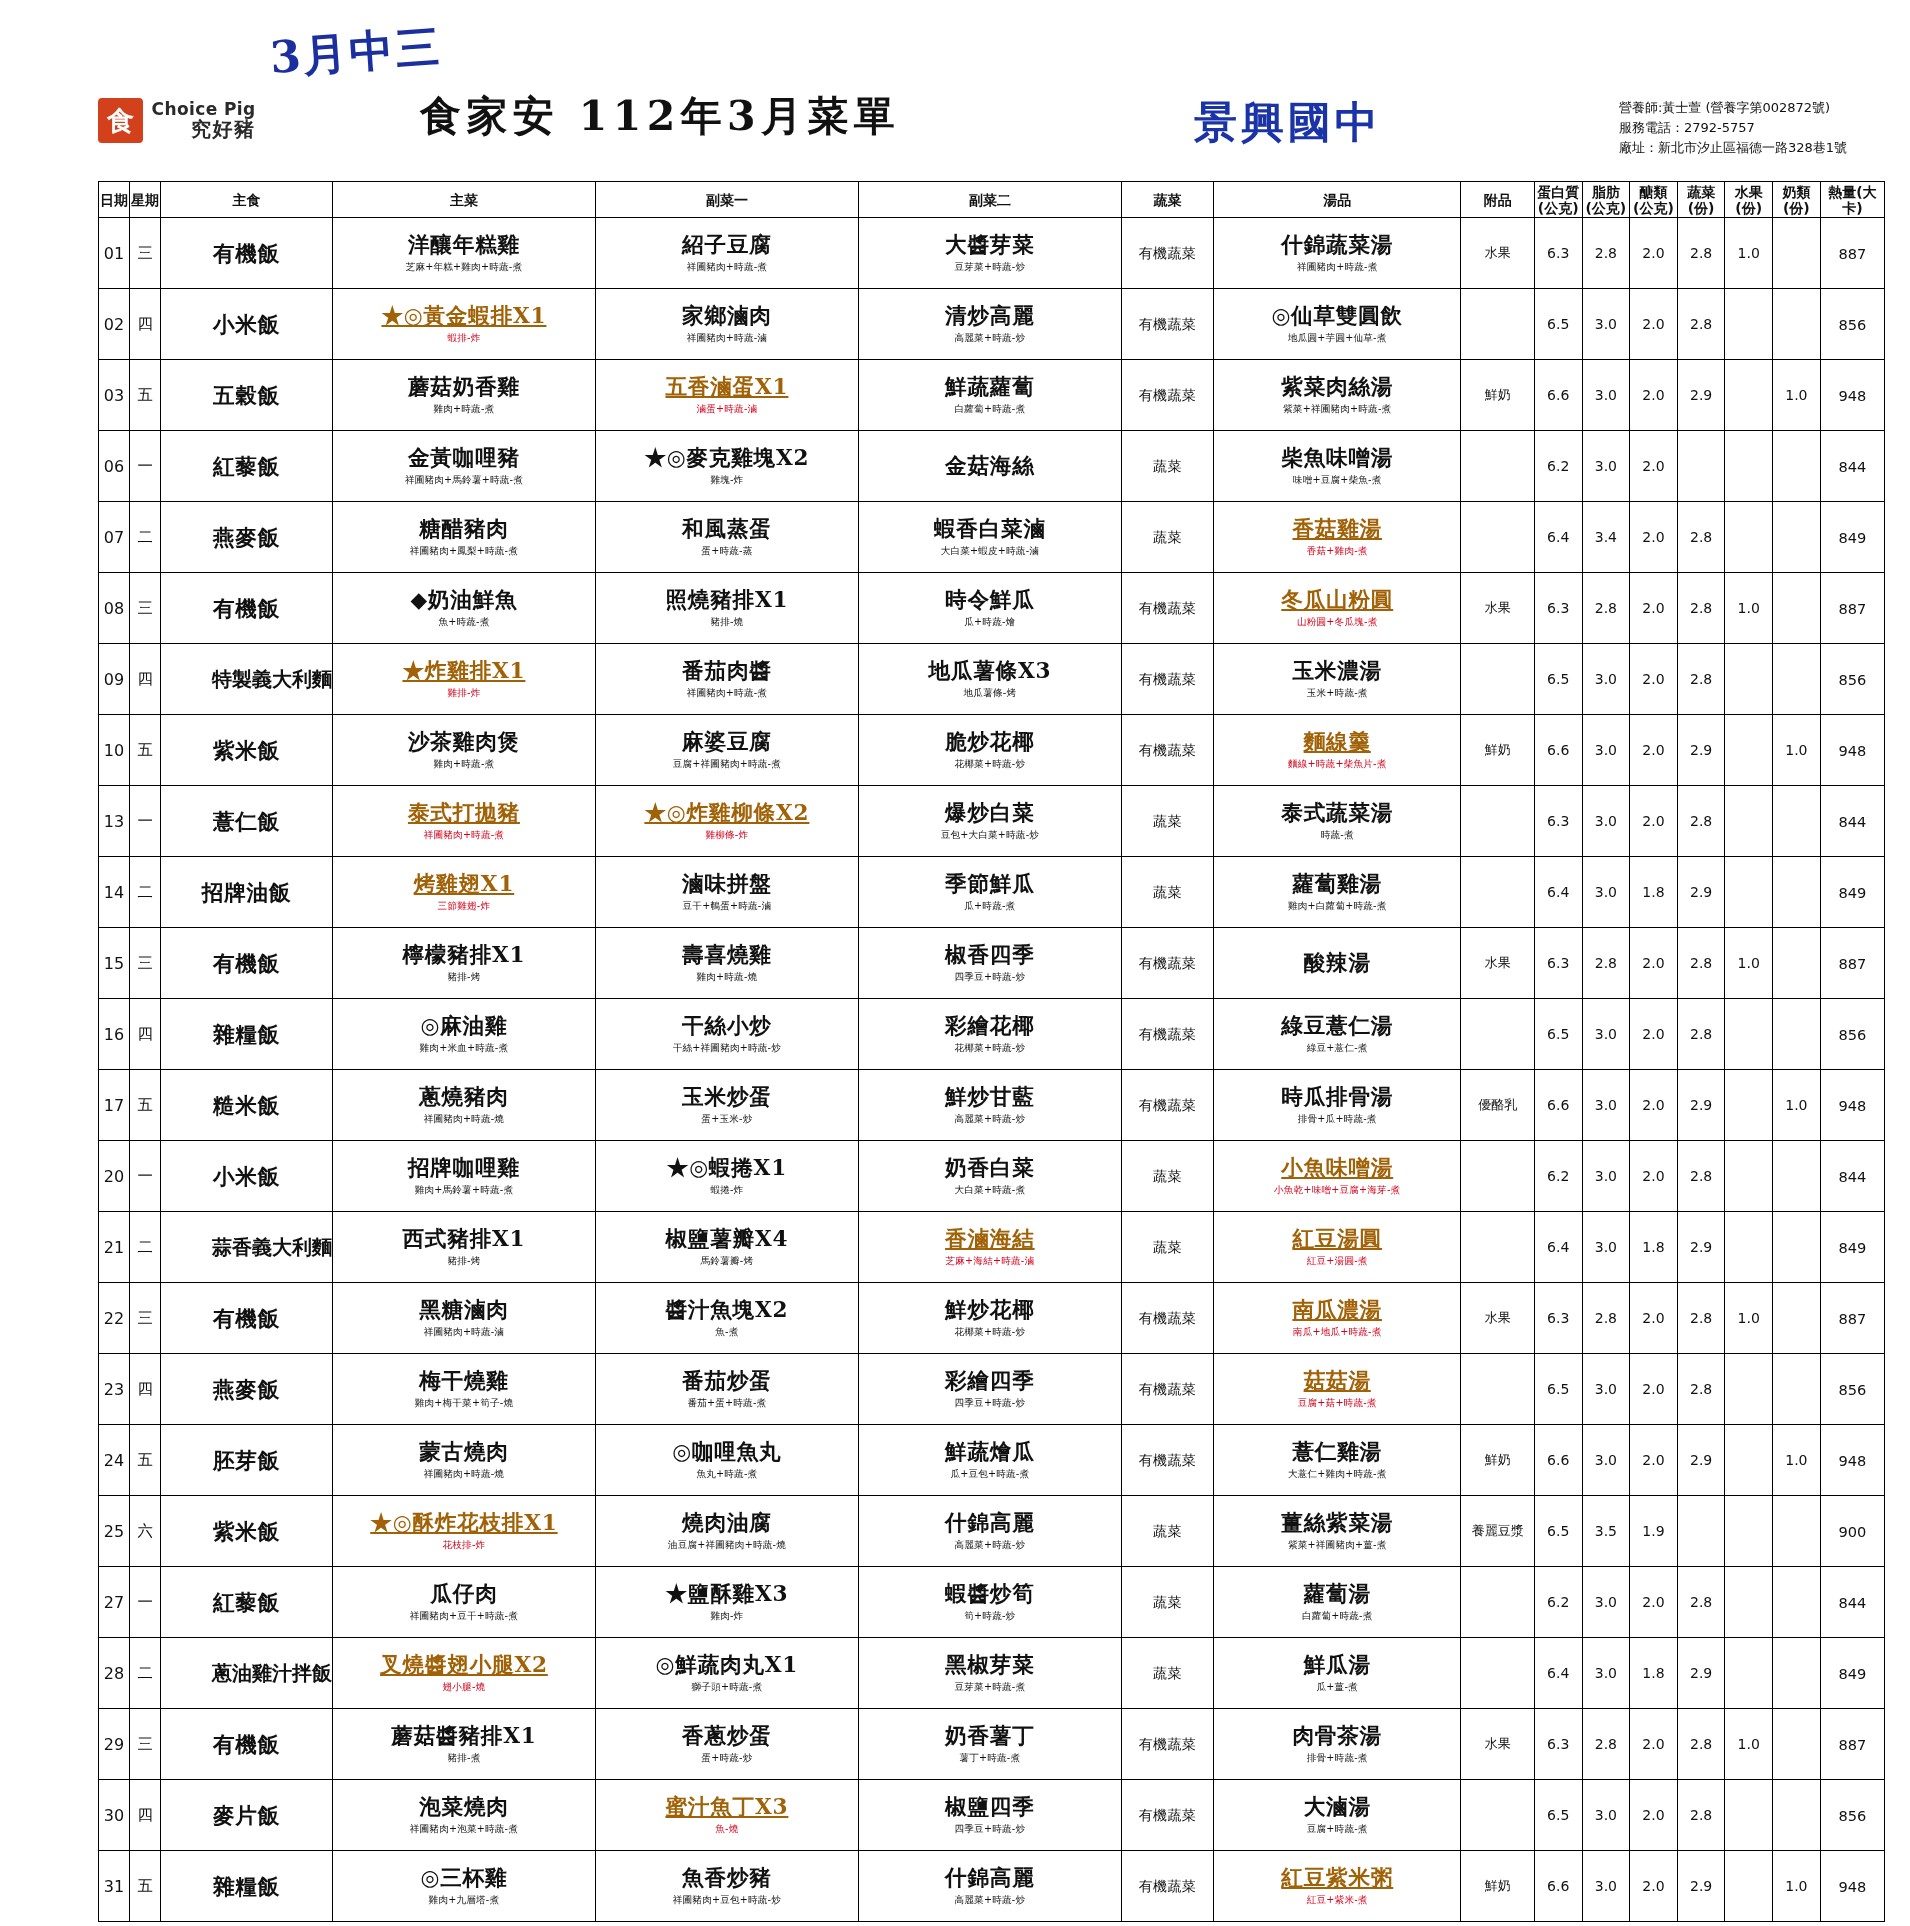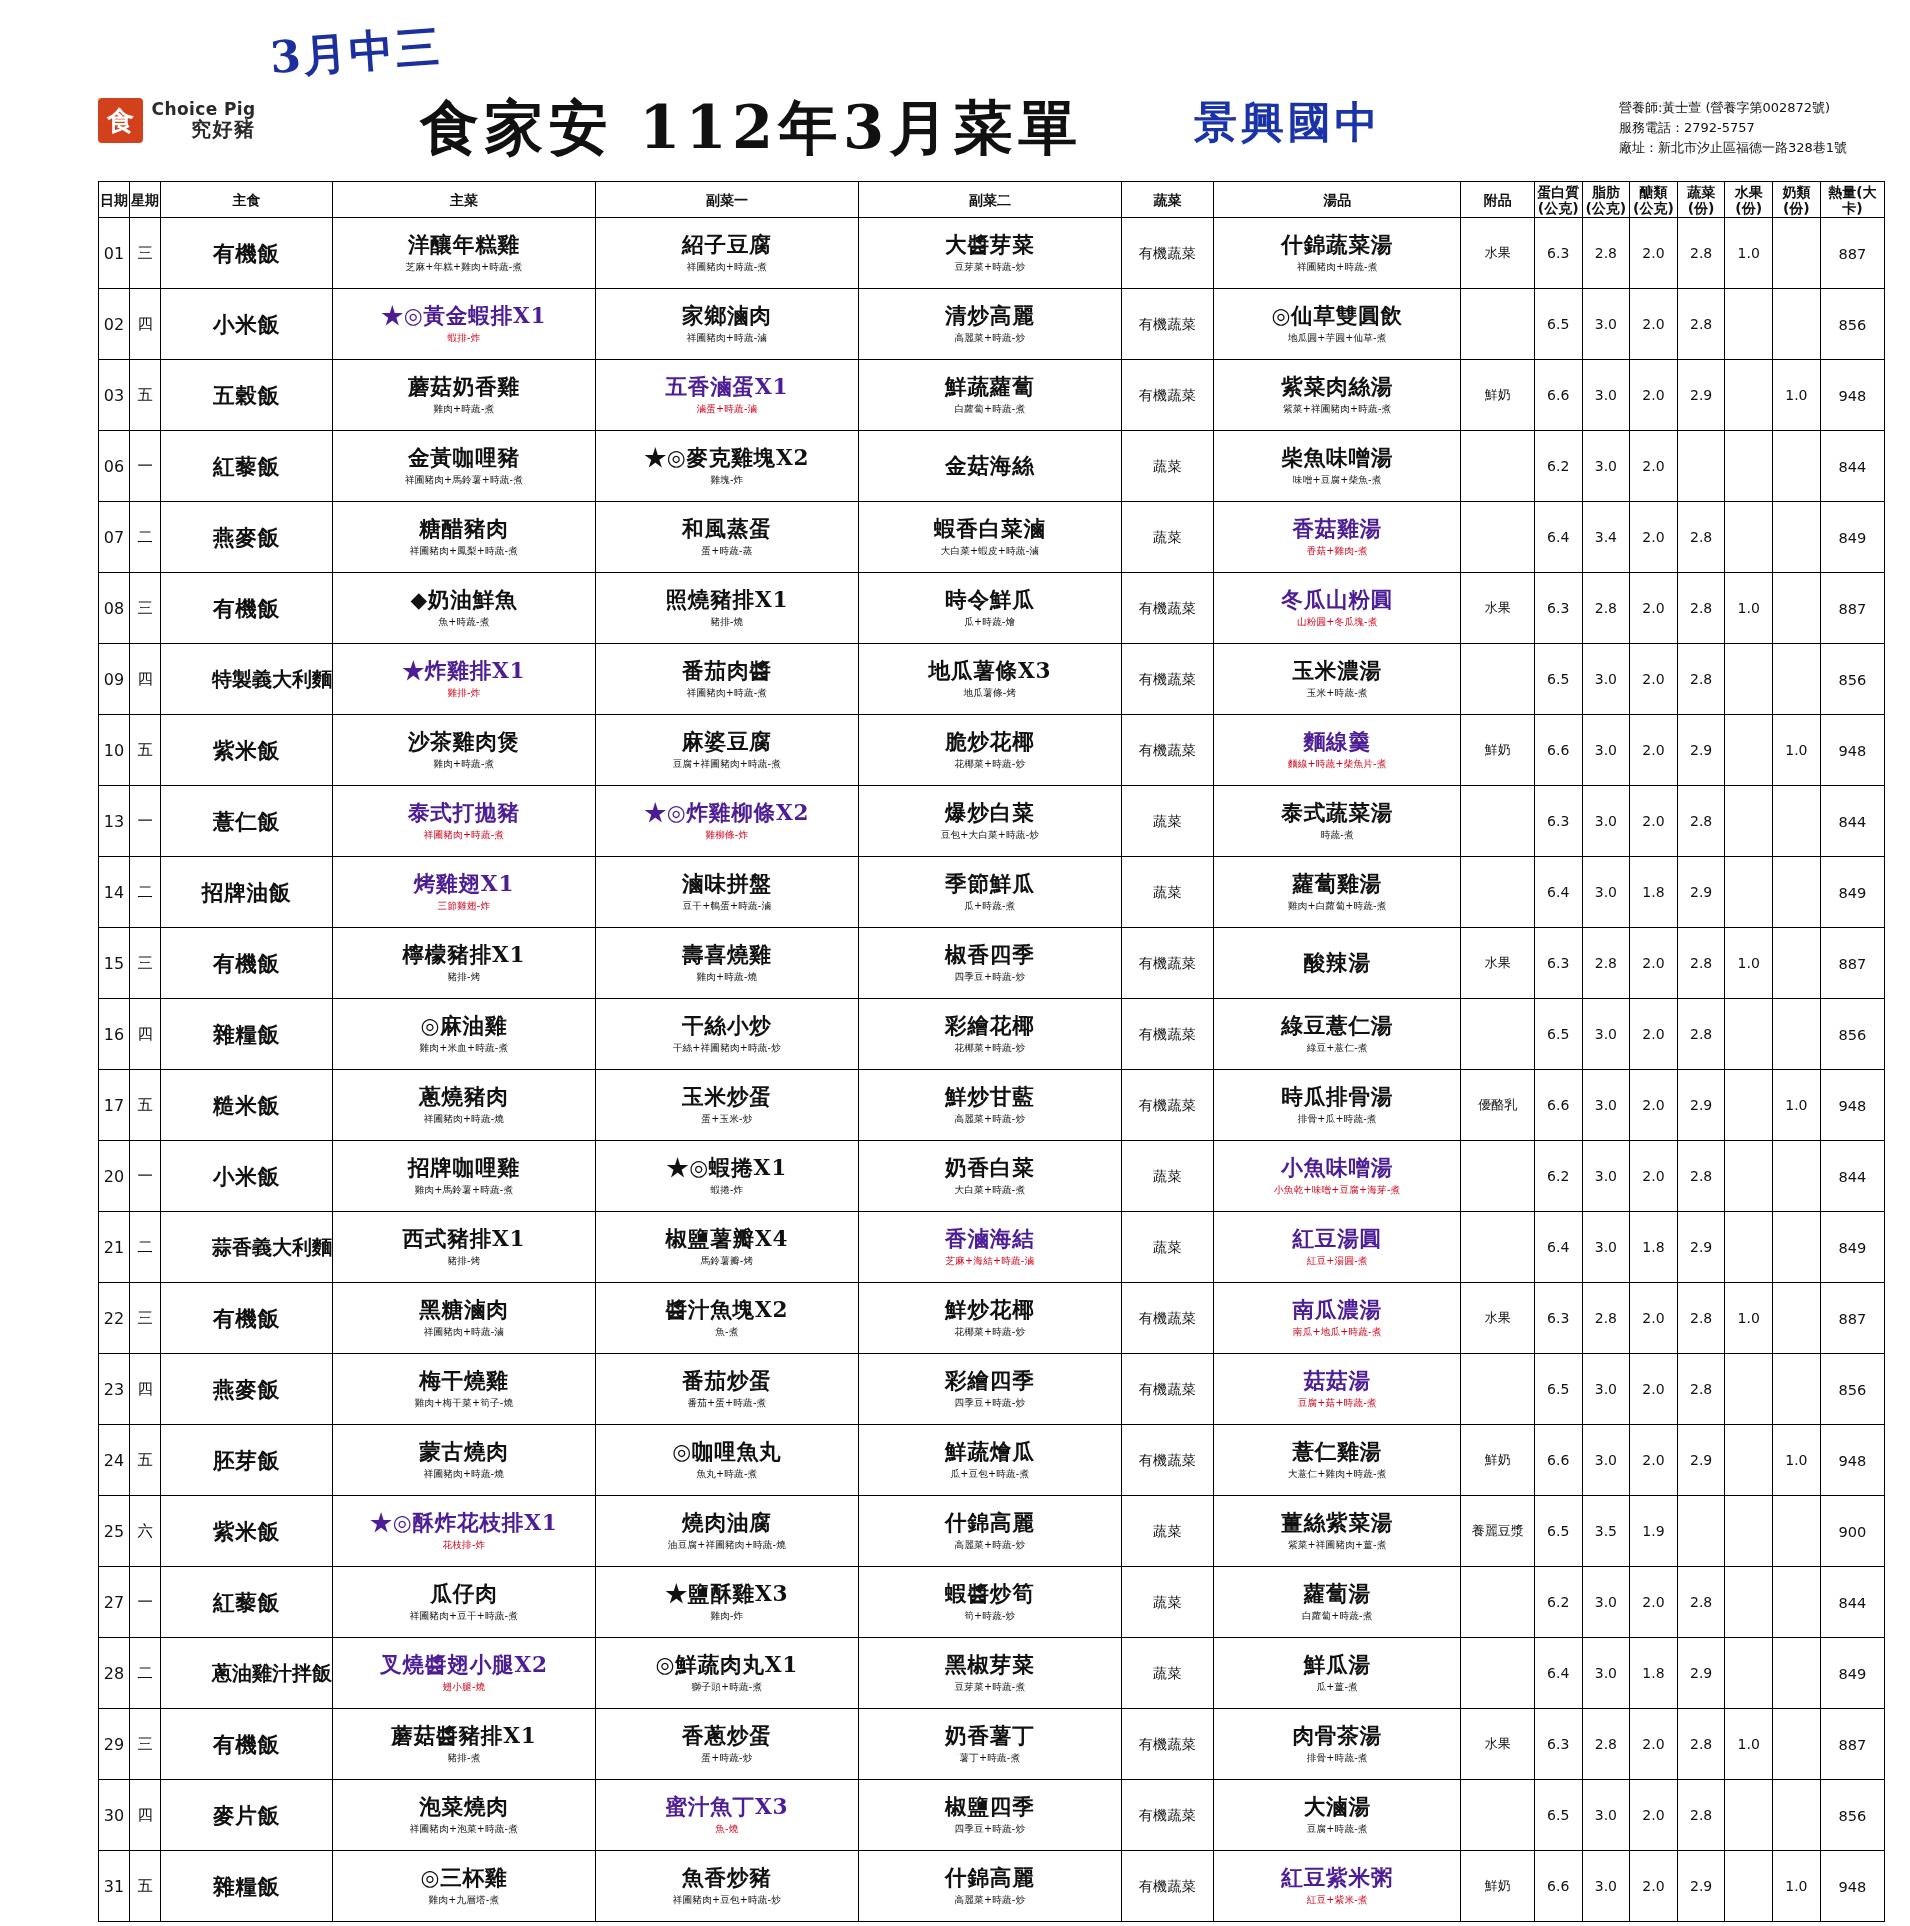--- a/index.html
+++ b/index.html
@@ -56,21 +56,21 @@
   .logo-pig{
     display:flex;flex-direction:column;justify-content:center;line-height:1.05;align-items:flex-end;
   }
   .logo-pig .en{font-size:17px;color:#2a2a2a;font-weight:700;letter-spacing:0.4px;}
   .logo-pig .zh{font-size:20px;color:#2a2a2a;font-weight:700;letter-spacing:1.5px;}
   .title-main{
     position:absolute;
     left:420px;
     top:89px;
     font-family:"DejaVu Serif","Liberation Serif",serif;
-    font-size:59px;
+    font-size:41px;
     font-weight:700;
     letter-spacing:5.4px;
     color:#111;
     white-space:nowrap;
   }
   .title-school{
     position:absolute;
     left:1194px;
     top:94px;
     font-family:Liberation Mono, monospace;
@@ -141,21 +141,21 @@
     white-space:nowrap;
   }
   .dish .sub{
     font-size:9.6px;
     margin-top:4.6px;
     color:#111;
     letter-spacing:0.2px;
     white-space:nowrap;
   }
   .red .nm,.red .sub{color:#d0021b;}
-  .red .nm{color:#4c1d95;}
+  .red .nm{color:#a16207;text-decoration:underline;}
   .cell-staple{
     font-family:"DejaVu Serif","Liberation Serif",serif;
     font-size:21.6px;
     font-weight:700;
     letter-spacing:0.8px;
   }
   .cell-staple.small{font-size:20px;letter-spacing:0;text-align:right;}
   .cell-veg{
     font-family:"DejaVu Serif","Liberation Serif",serif;
     font-size:14px;

